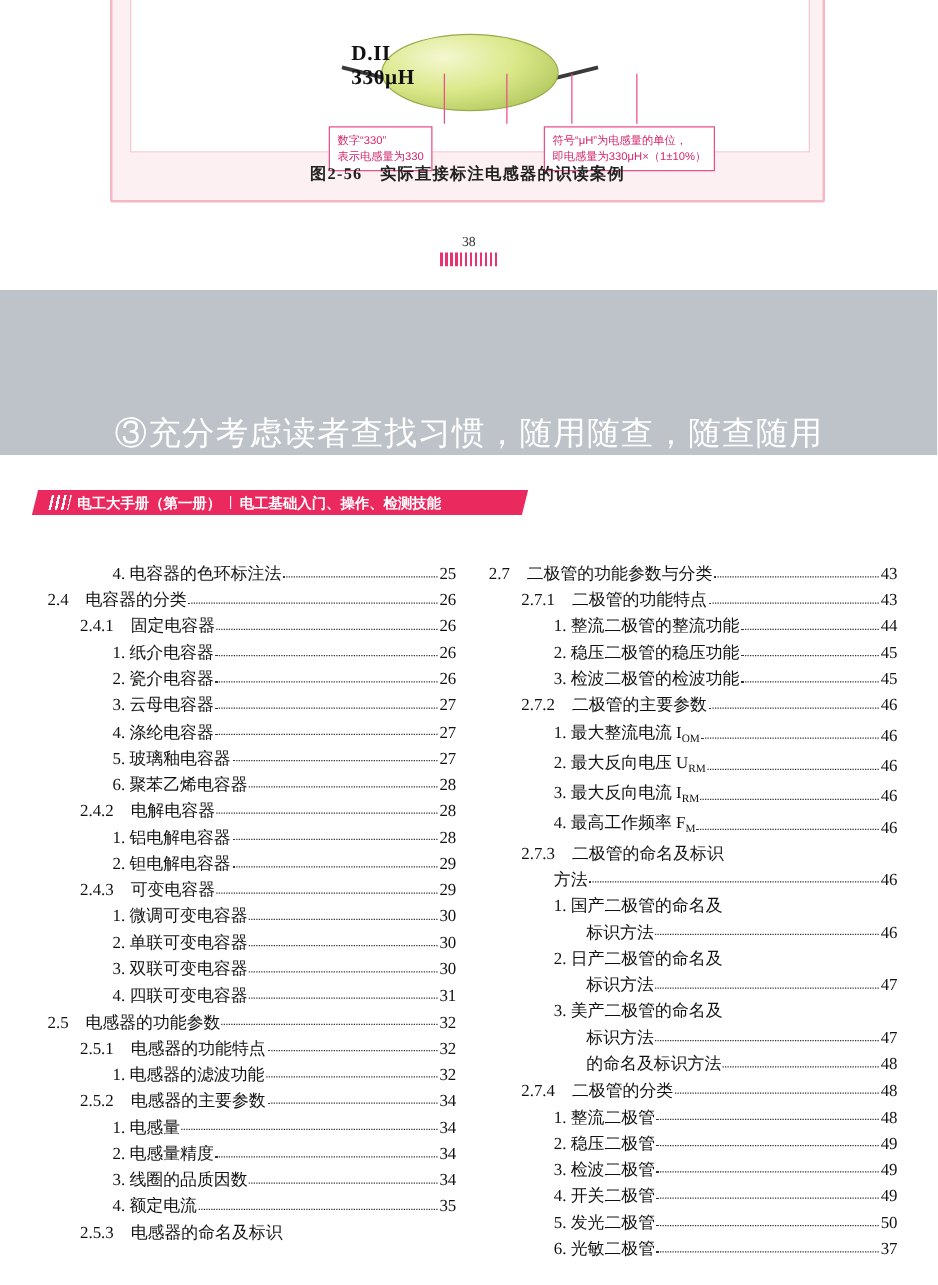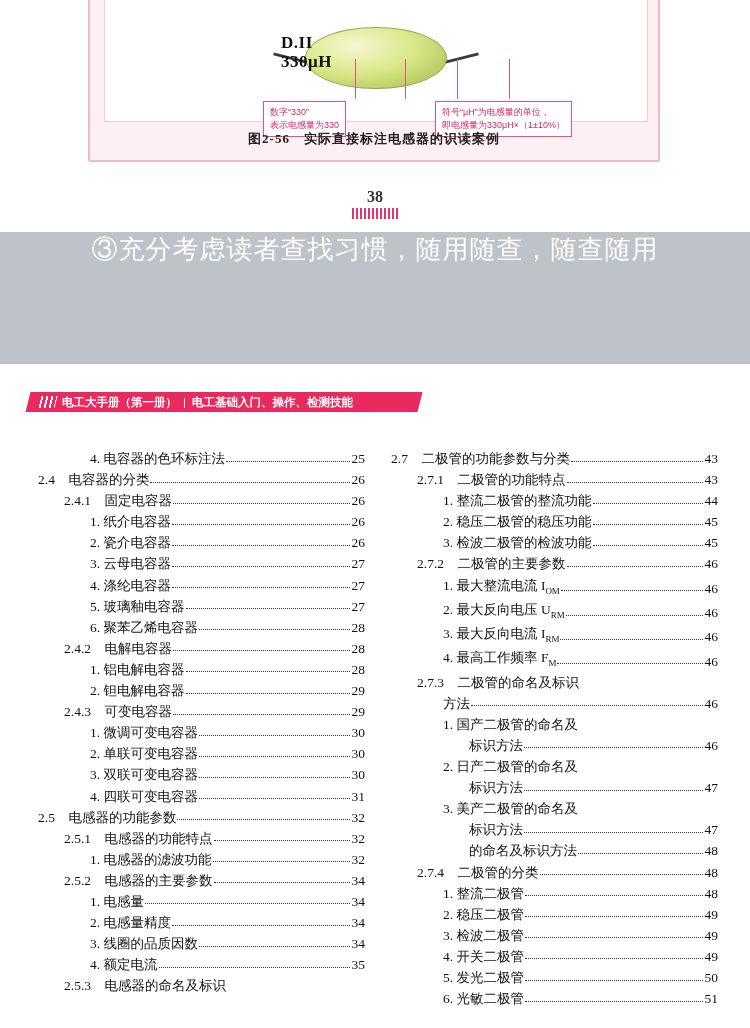--- a/index.html
+++ b/index.html
@@ -110,39 +110,38 @@
     letter-spacing: 1px;
   }
 
   .page-num-wrap {
     position: absolute;
     left: 0; right: 0;
     top: 188px;
     text-align: center;
   }
   .page-num {
-    font-size: 16px;
+    font-size: 11px;
     color: #333;
     font-family: "Liberation Serif", serif;
-    font-weight: bold;
   }
   .barcode {
     margin: 2px auto 0;
     width: 46px; height: 11px;
     background: repeating-linear-gradient(to right,
       #e8336e 0px, #e8336e 2px, #ffffff 2px, #ffffff 4px);
   }
 
   
   .banner {
     width: 750px;
     height: 132px;
     background: #bdc3c9;
     display: flex;
-    align-items: flex-start;
+    align-items: flex-end;
     justify-content: center;
   }
   .banner-text {
     color: #ffffff;
     font-size: 26px;
     font-family: "Liberation Serif", serif;
     letter-spacing: 1px;
     white-space: nowrap;
   }
 
@@ -537,19 +536,19 @@
             <span class="toc-pg">49</span>
           </div>
           <div class="toc-row lv2">
             <span class="toc-label">5. 发光二极管</span>
             <span class="toc-dots"></span>
             <span class="toc-pg">50</span>
           </div>
           <div class="toc-row lv2">
             <span class="toc-label">6. 光敏二极管</span>
             <span class="toc-dots"></span>
-            <span class="toc-pg">51</span>
+            <span class="toc-pg">37</span>
           </div>
         </div>
     </div>
   </div>
 
 </div>
 
 </body></html>

